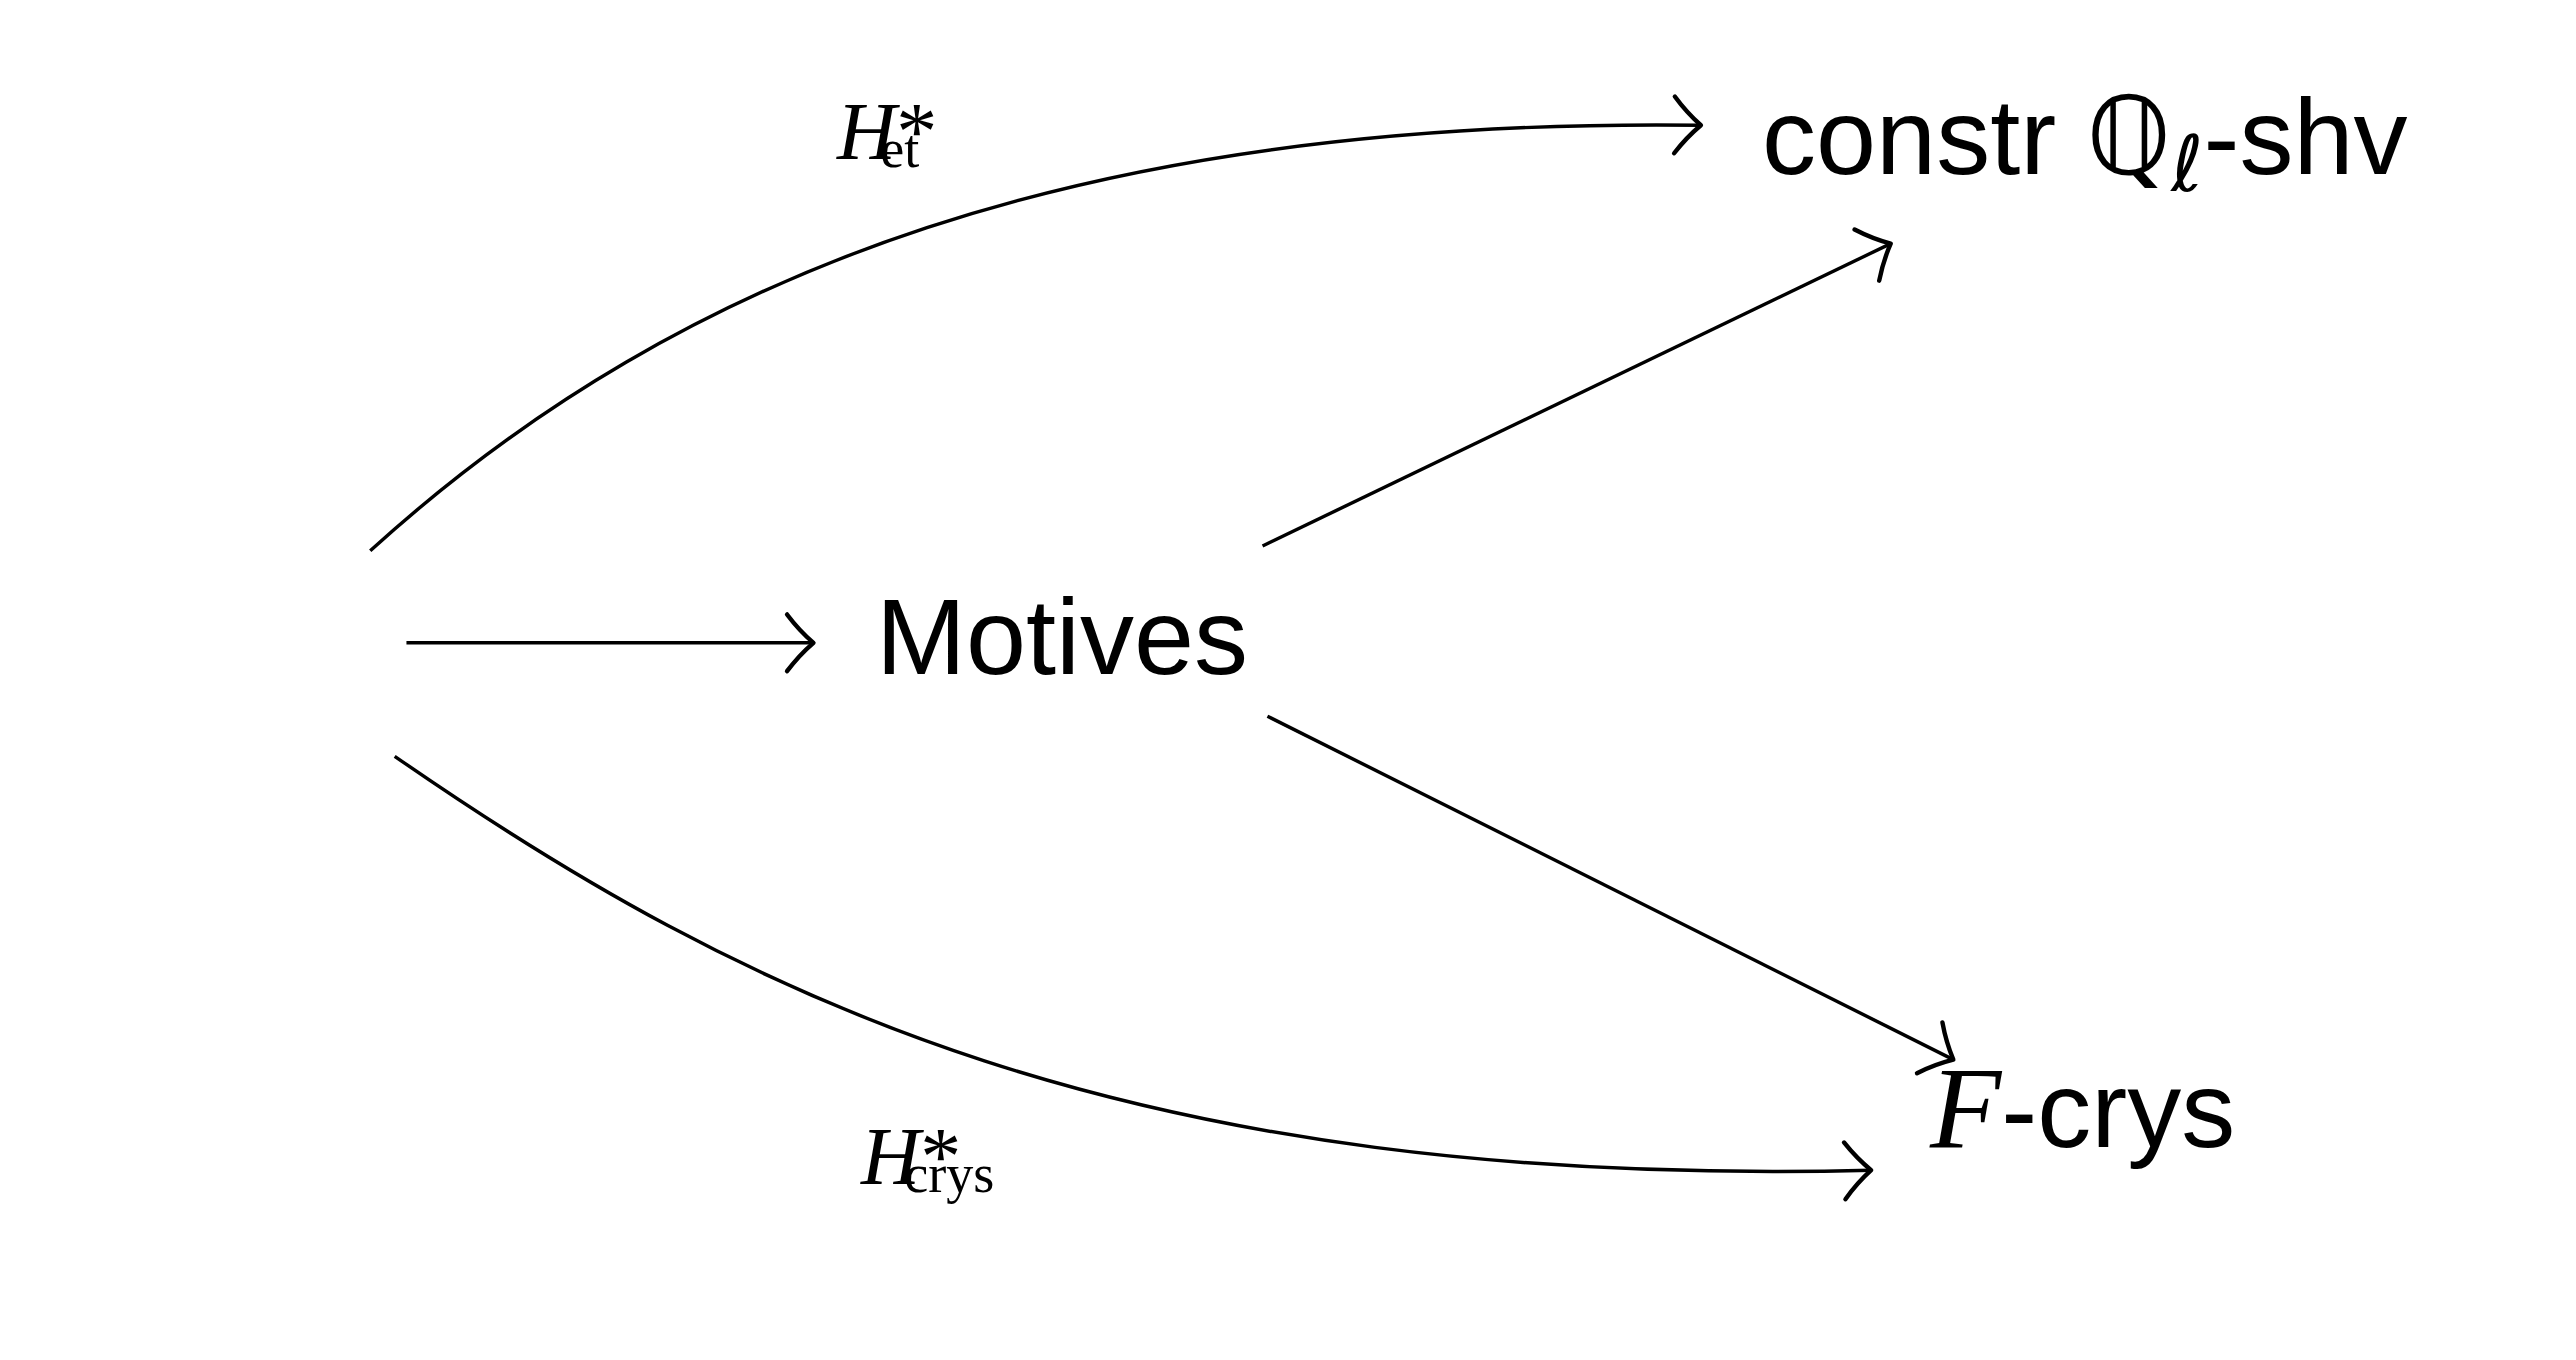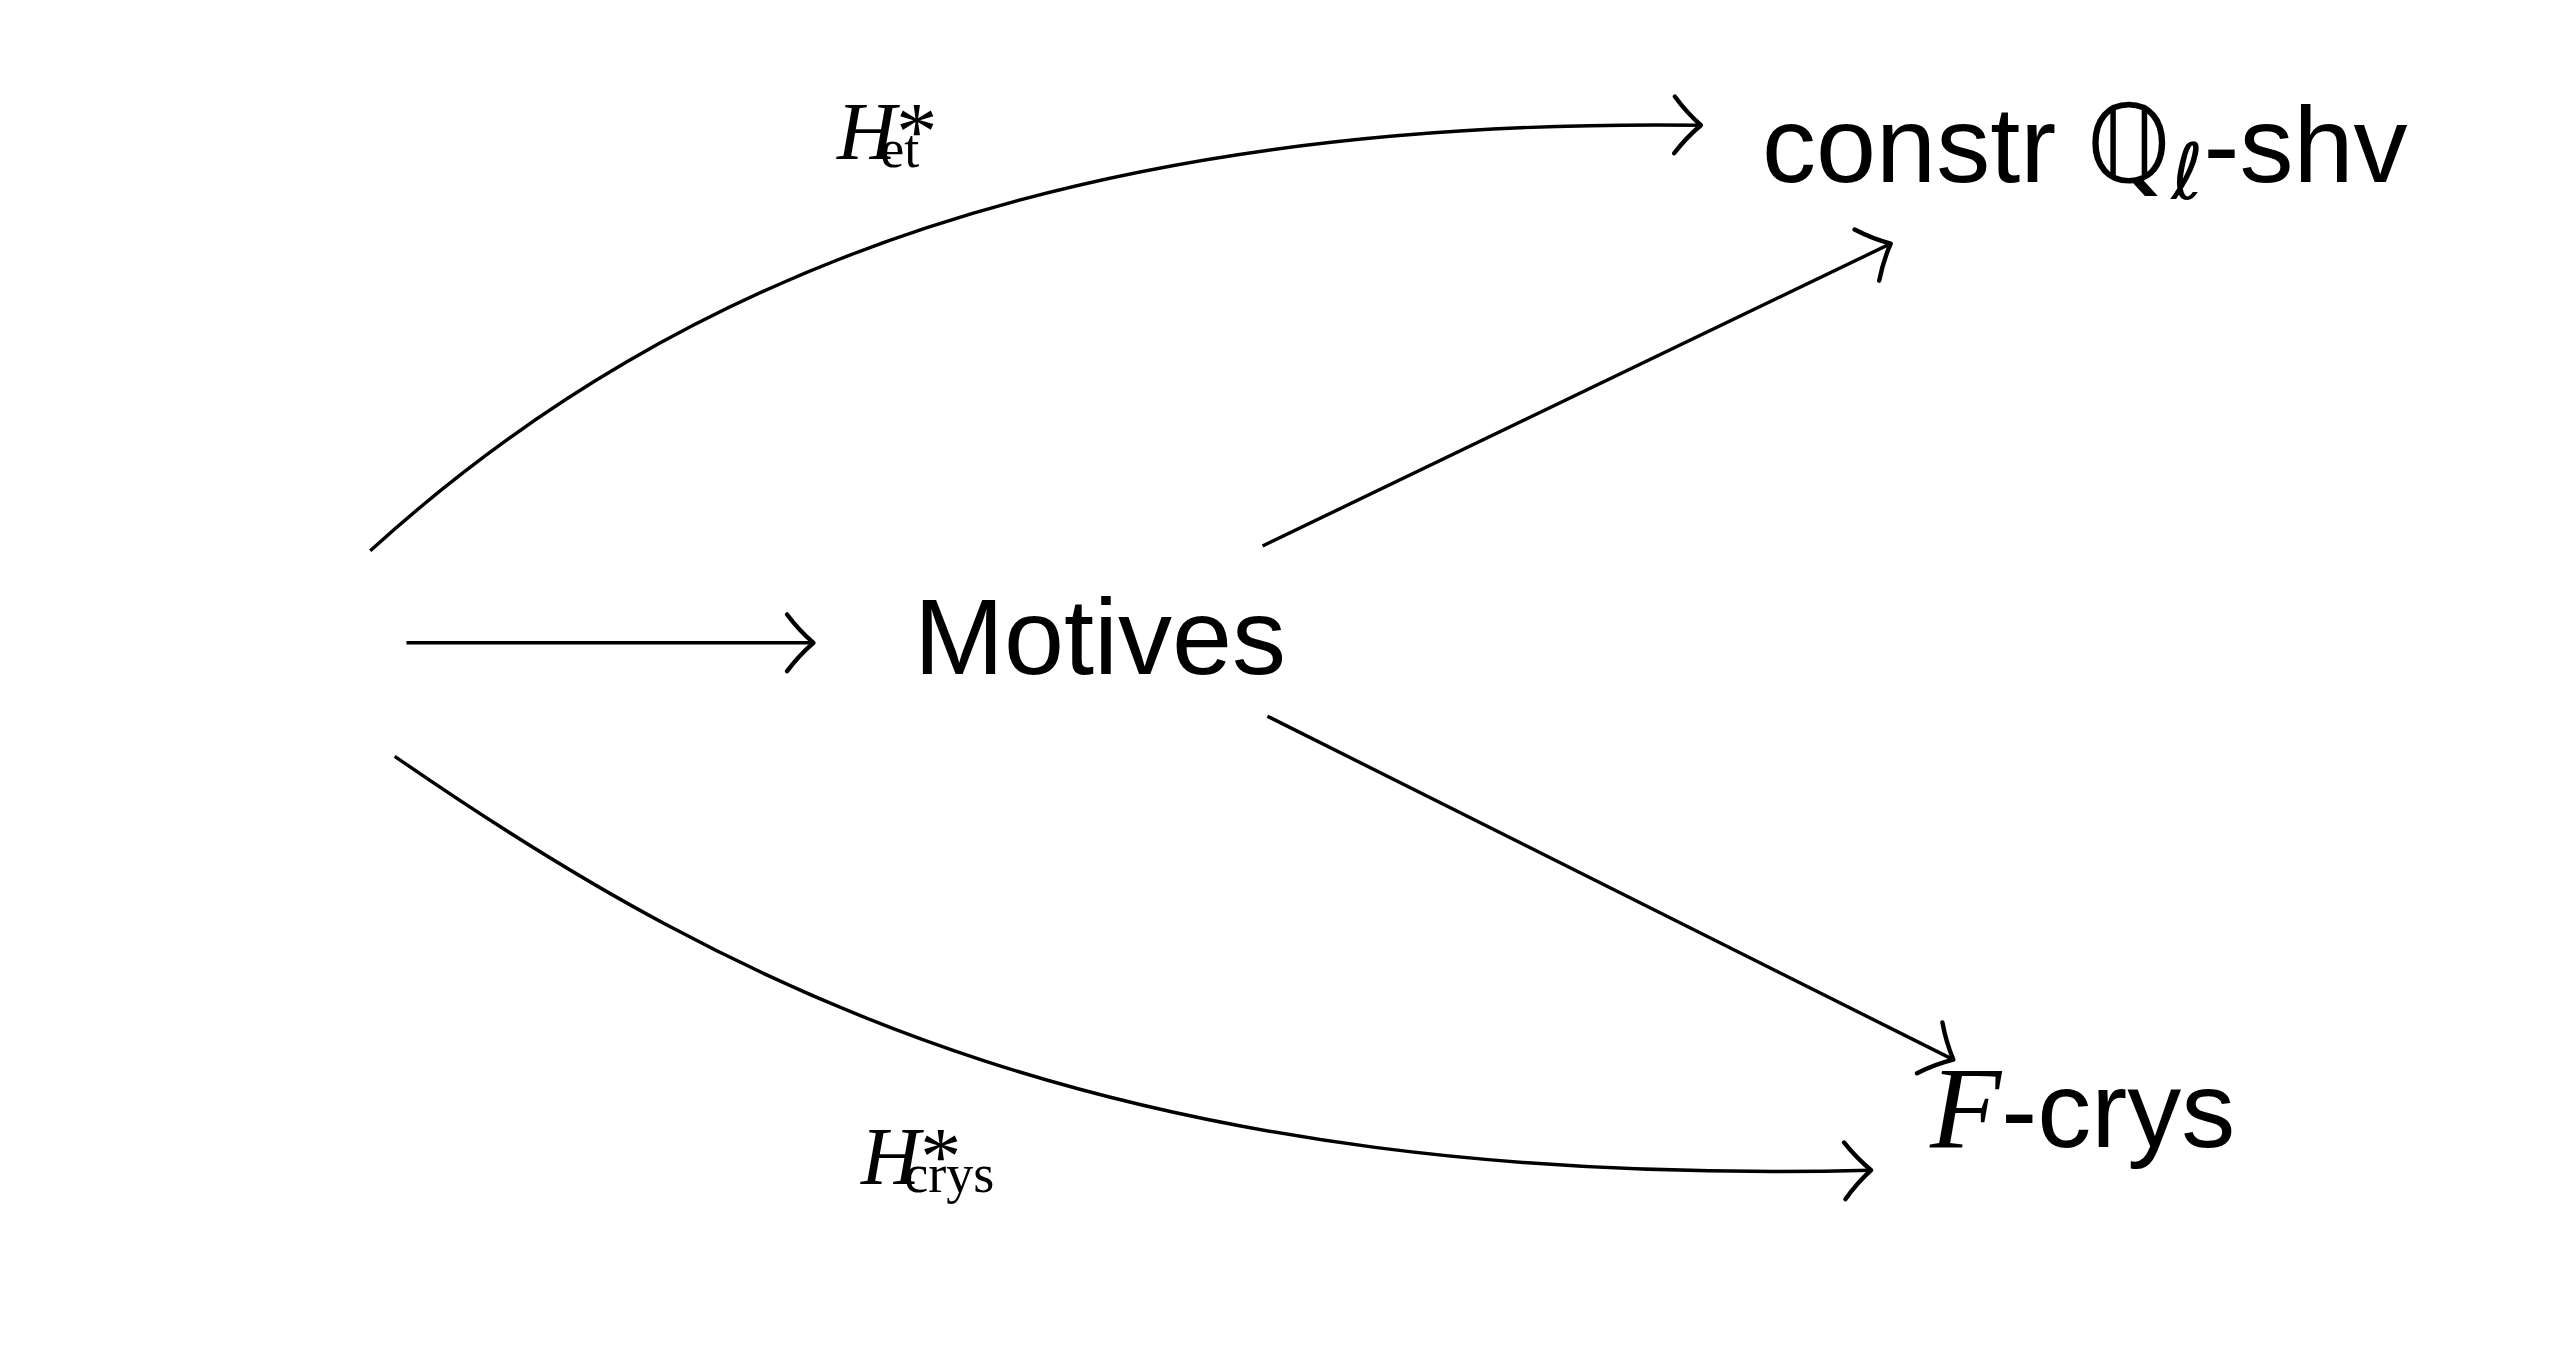--- a/index.html
+++ b/index.html
@@ -102,25 +102,25 @@
     <path class="edge" d="M 378 563 C 700 270 1120 120 1738 128" marker-end="url(#arrowhead)"></path>
 
     <path class="edge" d="M 403 773 C 760 1020 1150 1215 1912 1196" marker-end="url(#arrowhead)"></path>
 
     <path class="edge" d="M 1290 558 L 1932 249" marker-end="url(#arrowhead)"></path>
 
     <path class="edge" d="M 1295 732 L 1996 1083" marker-end="url(#arrowhead)"></path>
   </svg>
 
 
-  <div class="node" style="left:914px; top:572px;">
+  <div class="node" style="left:876px; top:572px;">
     <span>Motives</span>
   </div>
 
-  <div class="node" style="left:1762px; top:72px;margin-top:8px;">
+  <div class="node" style="left:1762px; top:72px;">
     <span style="padding-right:0.28em;">constr</span><span class="mathbb">ℚ</span><span class="nsub-ell mathbb">ℓ</span><span>-shv</span>
   </div>
 
   <div class="node" style="left:1930px; top:1045px;">
     <span class="mathit fvar">F</span><span>-crys</span>
   </div>
 
   <div class="mlabel" style="left:837px; top:83px;">
     <span>H</span><span class="star">*</span>
     <span class="ssub">et</span>

